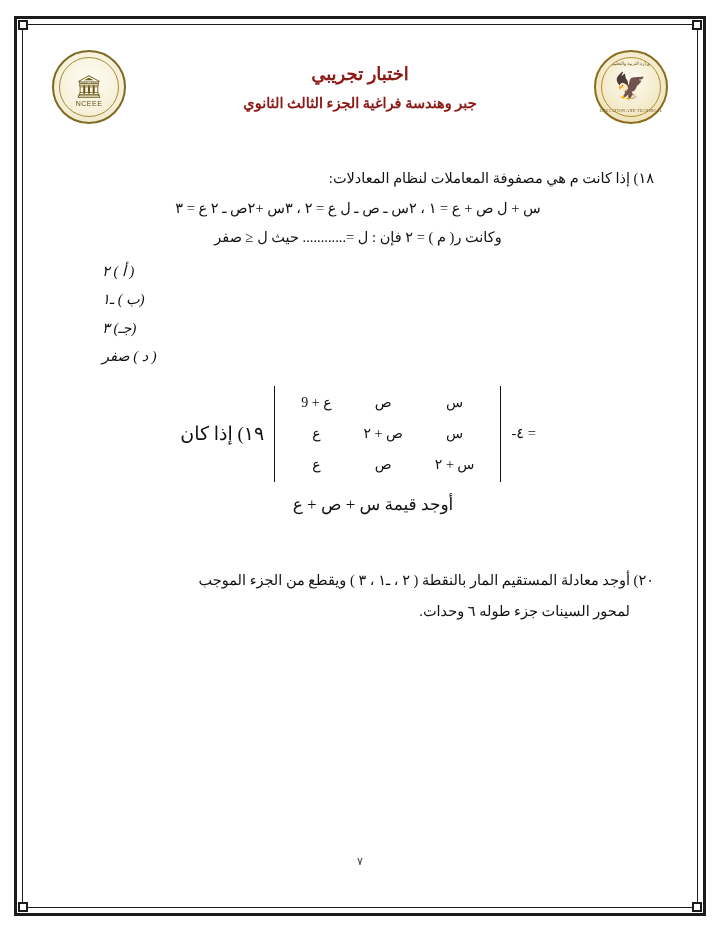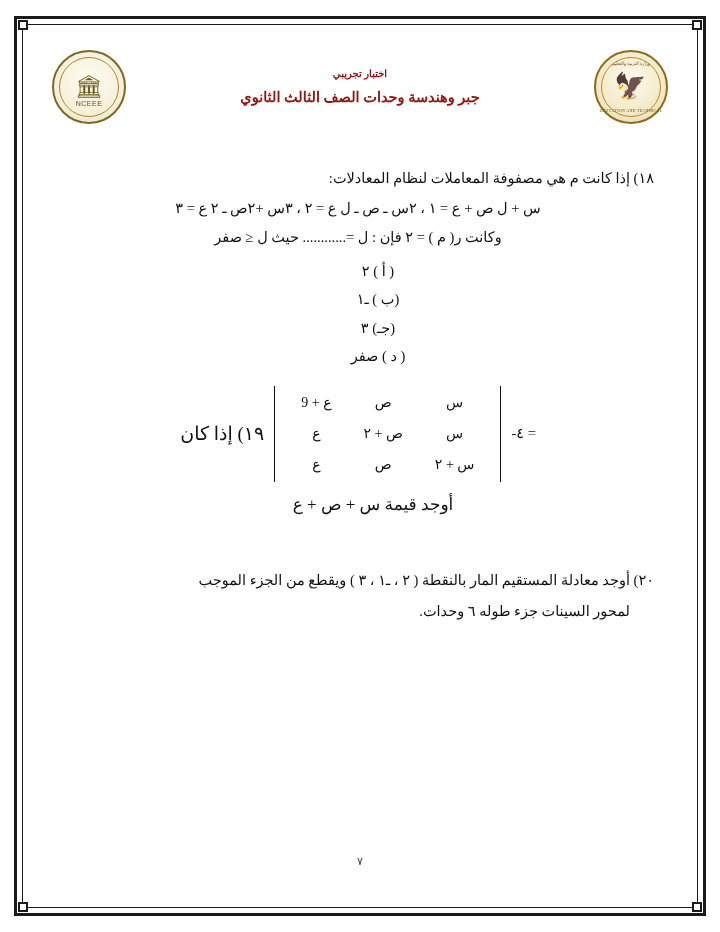--- a/index.html
+++ b/index.html
@@ -138,21 +138,21 @@
     margin-top: 2px;
     font-family: "Liberation Sans", sans-serif;
   }
 
   .header-titles {
     flex: 1 1 auto;
     text-align: center;
     padding: 0 6px;
   }
   .title-main {
-    font-size: 10px;
+    font-size: 18px;
     color: #8b1a16;
     font-weight: bold;
     letter-spacing: .5px;
     margin-bottom: 10px;
   }
   .title-sub {
     font-size: 14.5px;
     color: #8b1a16;
     font-weight: bold;
     letter-spacing: .5px;
@@ -171,23 +171,24 @@
   .q-block { margin-bottom: 6px; }
   .q-line { white-space: nowrap; }
   .q-line.wrap { white-space: normal; }
   .center-line { text-align: center; }
 
   .choices {
     margin-top: 4px;
     margin-bottom: 10px;
   }
   .choice {
-    text-align: center;
+    text-align: left;
     padding-left: 40px;
     line-height: 1.95;
+    font-style: italic;
   }
 
   
   .det-row {
     display: flex;
     flex-direction: row-reverse;
     align-items: center;
     justify-content: center;
     margin: 16px 0 6px 0;
     gap: 10px;
@@ -254,21 +255,21 @@
 
       <div class="seal seal-eagle">
         <div class="ring"></div>
         <div class="txt-top">وزارة التربية والتعليم</div>
         <div class="glyph">🦅</div>
         <div class="txt-bottom">EDUCATION AND TECHNICAL</div>
       </div>
 
       <div class="header-titles">
         <div class="title-main">اختبار تجريبي</div>
-        <div class="title-sub">جبر وهندسة وحدات الصف الثالث الثانوي</div>
+        <div class="title-sub">جبر وهندسة فراغية الجزء الثالث الثانوي</div>
       </div>
 
       <div class="seal seal-nceee">
         <div class="ring"></div>
         <div class="building">🏛</div>
         <div class="label">NCEEE</div>
       </div>
 
     </div>
 

